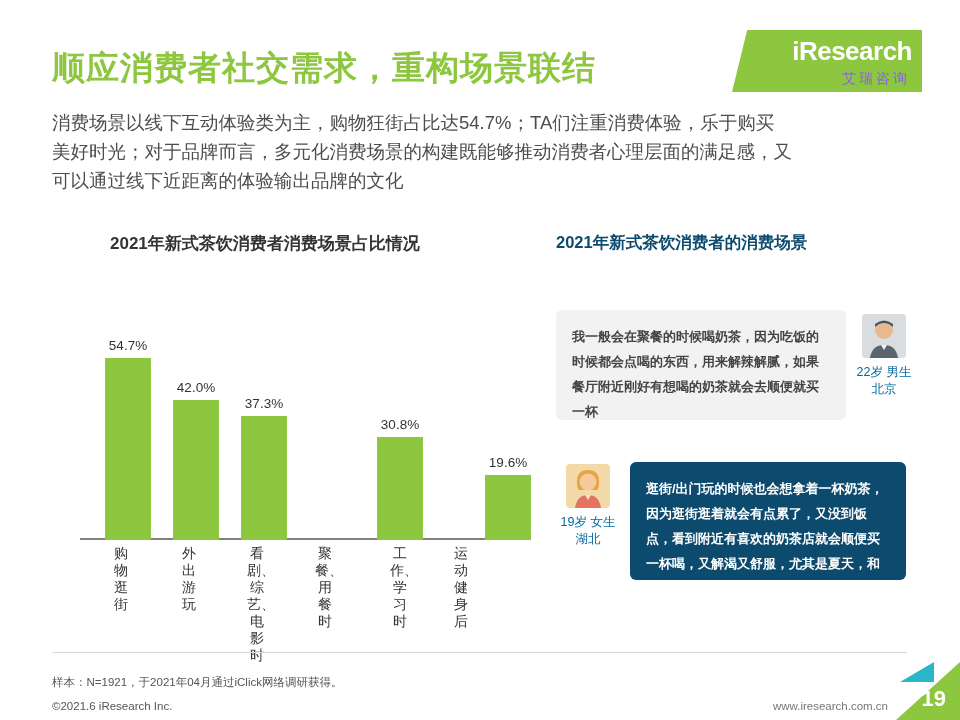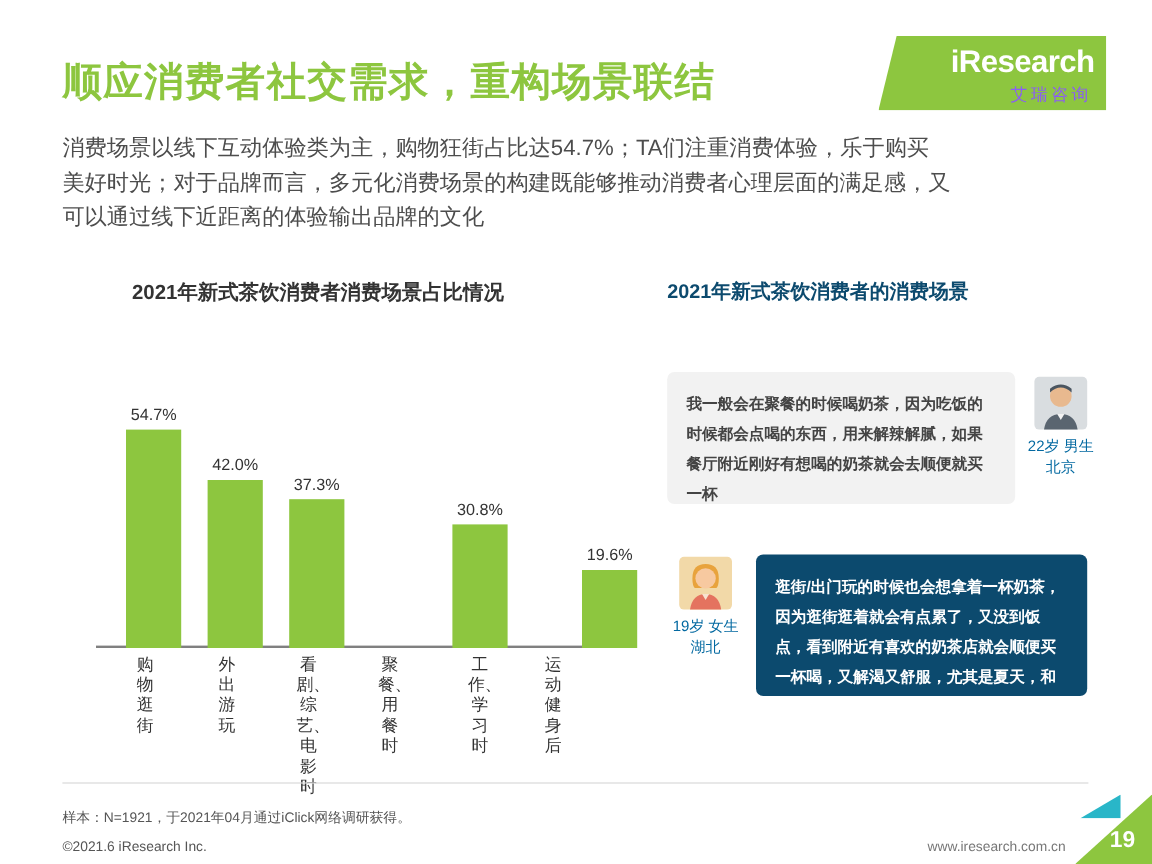--- a/index.html
+++ b/index.html
@@ -119,21 +119,21 @@
     background: #8dc63f;
     clip-path: polygon(100% 0, 100% 100%, 0 100%);
   }
   .corner-cyan {
     position: absolute; right: 26px; bottom: 38px; width: 34px; height: 20px;
     background: #29b6c8;
     clip-path: polygon(100% 0, 100% 100%, 0 100%);
   }
   .pagenum {
     position: absolute; right: 14px; bottom: 8px;
-    font-size: 19px; font-weight: bold; color: #ffffff;
+    font-size: 22px; font-weight: bold; color: #ffffff;
   }
 </style>
 </head>
 <body>
 
 <div class="page">
 
   <div class="title">顺应消费者社交需求，重构场景联结</div>
   <div class="subtitle">消费场景以线下互动体验类为主，购物狂街占比达54.7%；TA们注重消费体验，乐于购买美好时光；对于品牌而言，多元化消费场景的构建既能够推动消费者心理层面的满足感，又可以通过线下近距离的体验输出品牌的文化</div>
 

